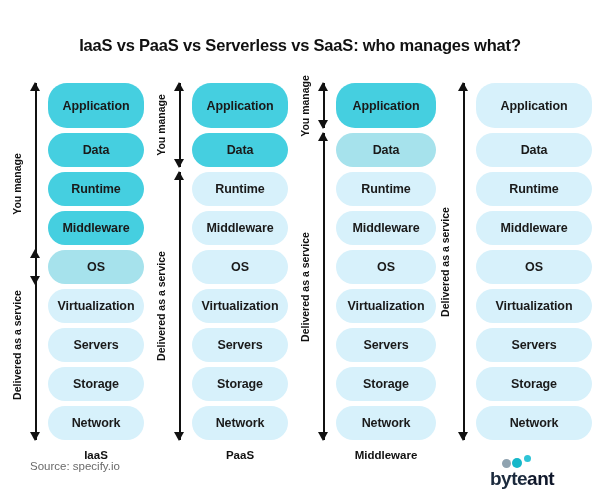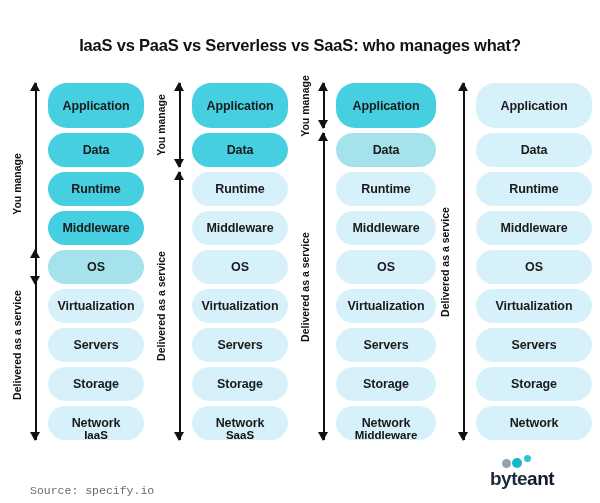--- a/index.html
+++ b/index.html
@@ -113,35 +113,34 @@
     font-size: 12.5px;
     font-weight: bold;
     color: #1a1a1a;
     letter-spacing: -0.1px;
   }
 
   .col-label {
     position: absolute;
     left: 0;
     right: 0;
-    top: 349px;
+    top: 369px;
     text-align: center;
     font-size: 11.5px;
     font-weight: bold;
     color: #111111;
   }
 
   
   .source {
     position: absolute;
     left: 30px;
-    top: 484px;
+    top: 460px;
     font-size: 11.5px;
     color: #6a6a6a;
-    font-family: Liberation Mono, monospace;
   }
 
   .logo {
     position: absolute;
     right: 14px;
     top: 455px;
     width: 110px;
     height: 42px;
   }
   .logo-dots {
@@ -222,21 +221,21 @@
       <div class="stack" style="left: 40px; width: 96px; height: 348px;">
         <div class="box" style="top: 3px; height: 45px; background: rgb(69, 207, 224);">Application</div>
         <div class="box" style="top: 53px; height: 34px; background: rgb(69, 207, 224);">Data</div>
         <div class="box" style="top: 92px; height: 34px; background: rgb(215, 241, 251);">Runtime</div>
         <div class="box" style="top: 131px; height: 34px; background: rgb(215, 241, 251);">Middleware</div>
         <div class="box" style="top: 170px; height: 34px; background: rgb(215, 241, 251);">OS</div>
         <div class="box" style="top: 209px; height: 34px; background: rgb(215, 241, 251);">Virtualization</div>
         <div class="box" style="top: 248px; height: 34px; background: rgb(215, 241, 251);">Servers</div>
         <div class="box" style="top: 287px; height: 34px; background: rgb(215, 241, 251);">Storage</div>
         <div class="box" style="top: 326px; height: 34px; background: rgb(215, 241, 251);">Network</div>
-        <div class="col-label">SaaS</div>
+        <div class="col-label">PaaS</div>
       </div>
     </div>
     <div class="column" style="left: 296px; width: 140px;">
       <div class="gutter">
         <div class="arrow-group" style="top: 3px; height: 45px;">
           <div class="arrow-line" style="background: rgb(17, 17, 17);"></div>
           <div class="arrow-head up"></div>
           <div class="arrow-head down"></div>
           <div class="arrow-label">You manage</div>
         </div>

